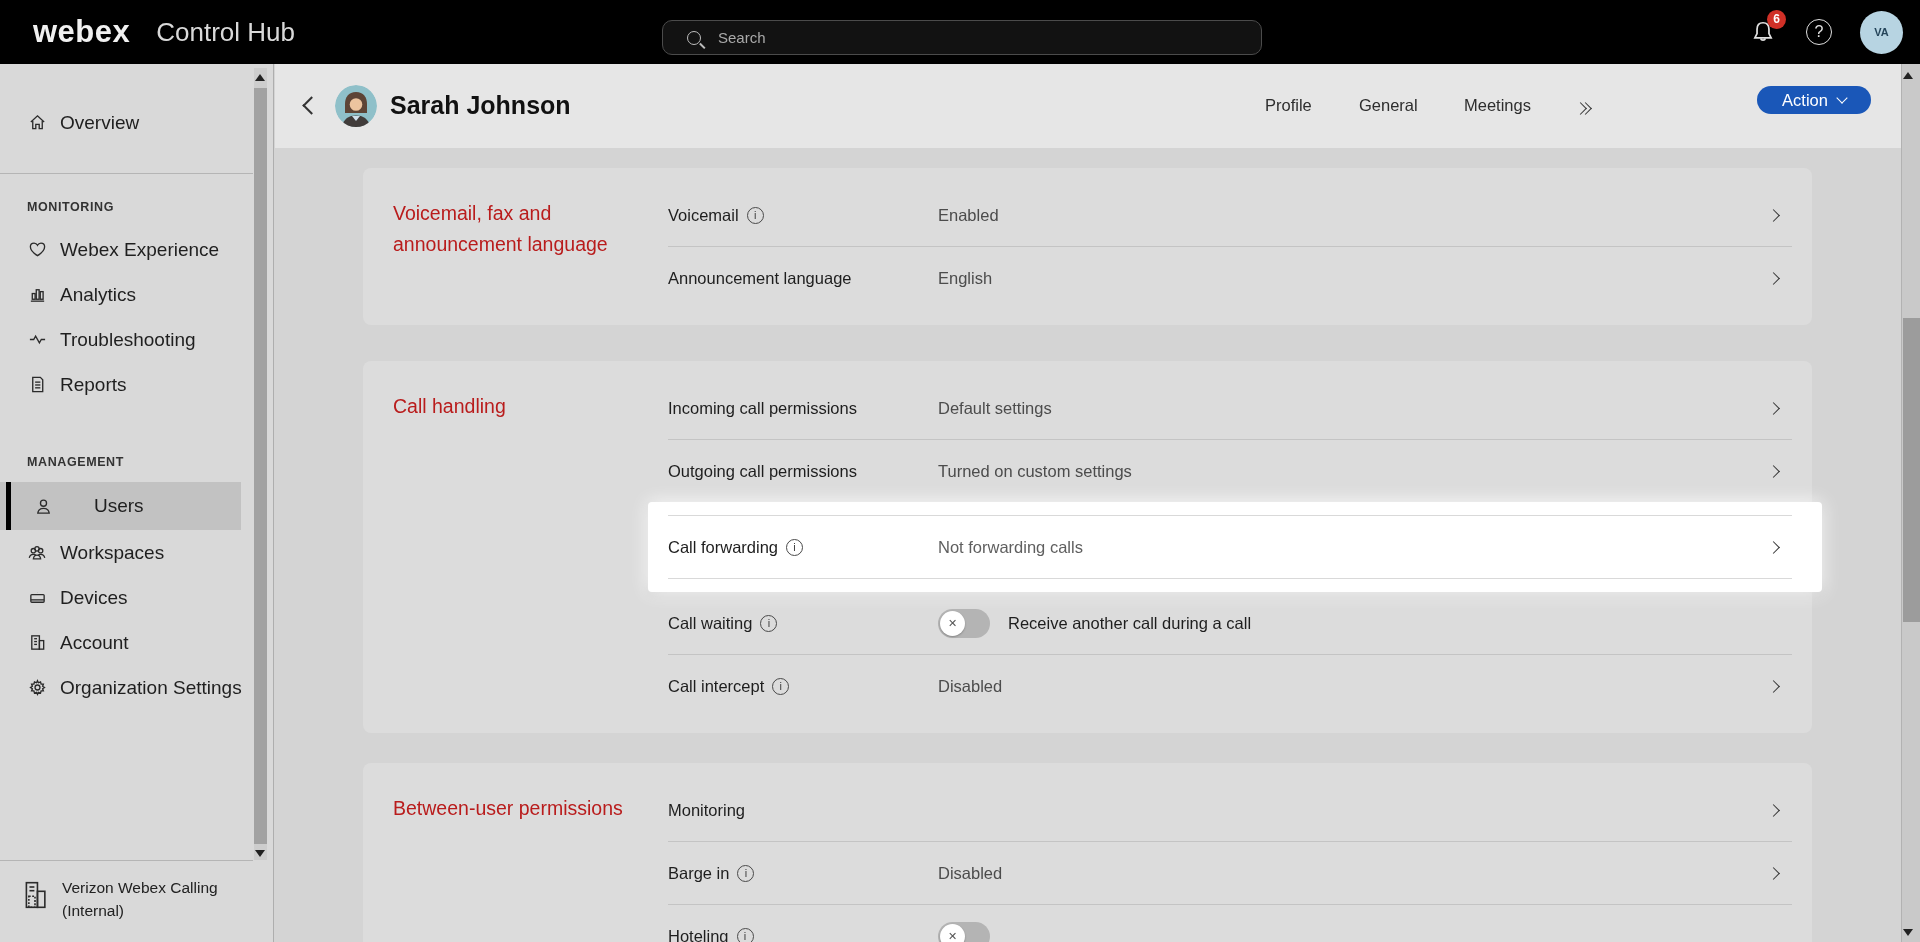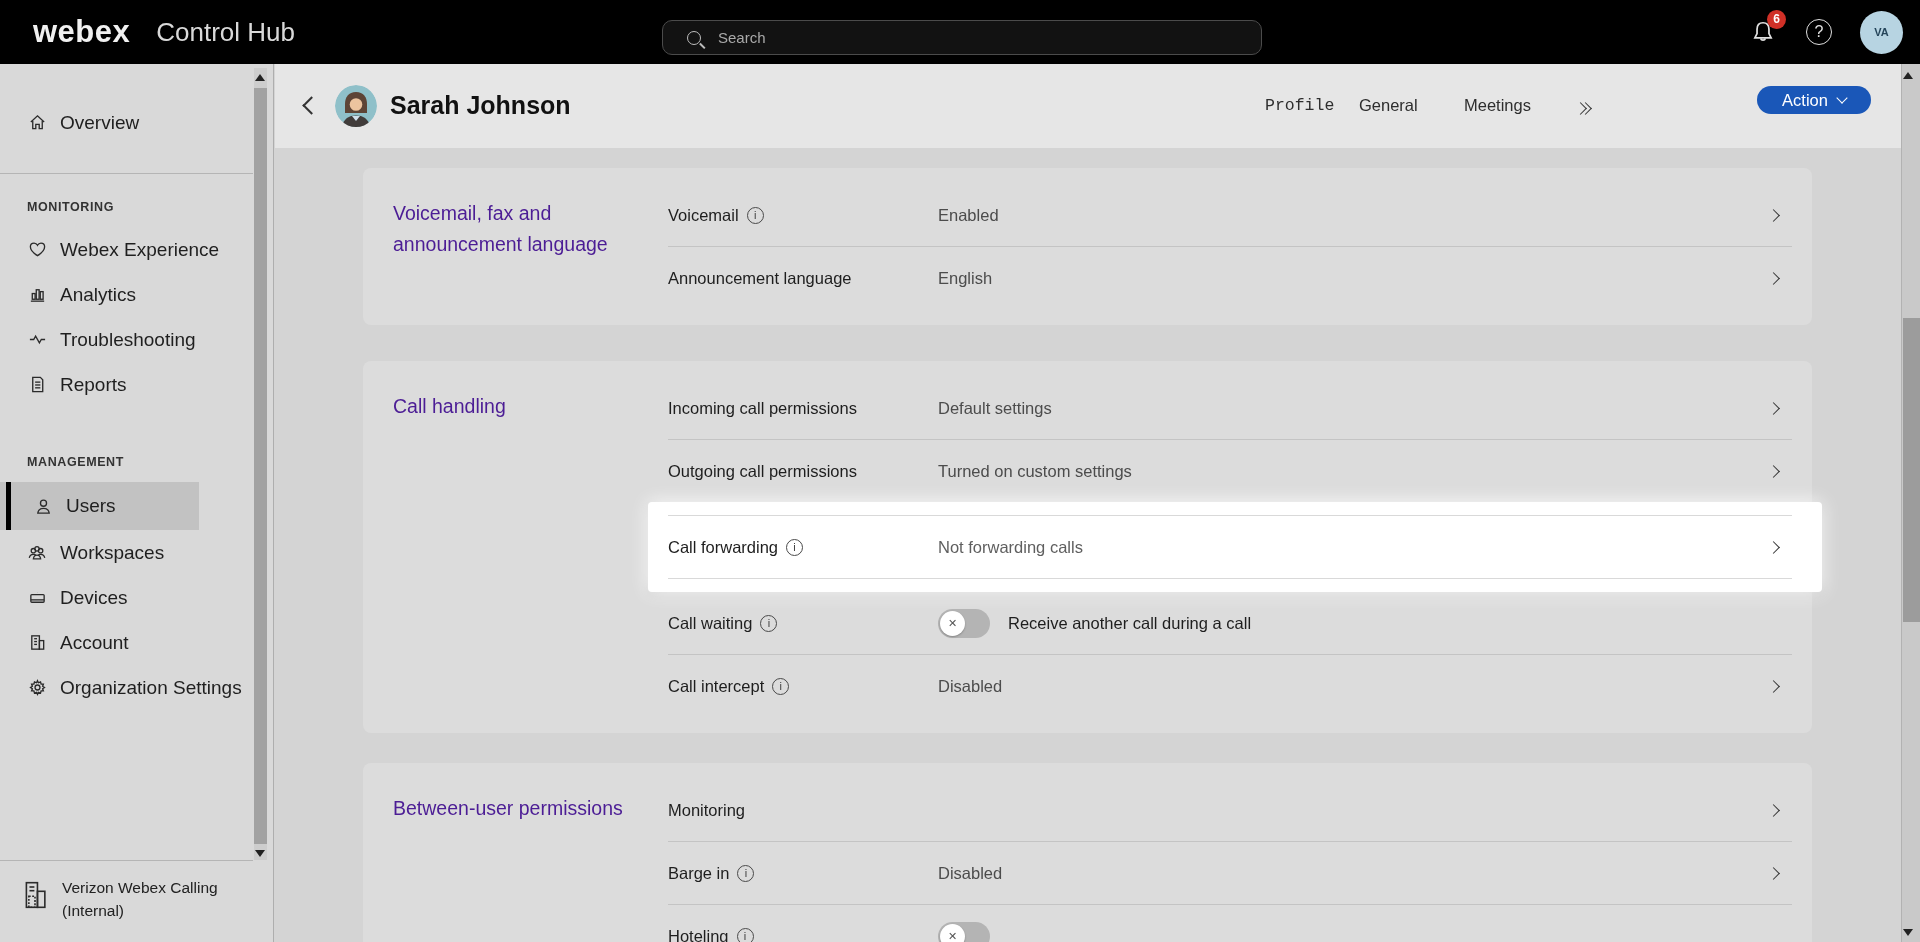--- a/index.html
+++ b/index.html
@@ -27,21 +27,21 @@
            font-size:11px; font-weight:bold; margin-right:17px; }
 
   
   .sidebar { position:absolute; left:0; top:64px; width:274px; height:878px; background:#d9d9d9;
              border-right:1px solid #aeaeae; z-index:20; }
   .nav { padding-top:36px; }
   .nav-item { height:45px; display:flex; align-items:center; padding-left:27px; color:#1f1f1f;
               font-size:19px; position:relative; }
   .nav-item .ic { width:20px; height:20px; display:flex; align-items:center; justify-content:center;
               margin-right:13px; color:#2b2b2b; flex:0 0 20px; }
-  .nav-item.selected { background:#c2c2c2; width:199px; height:48px; }
+  .nav-item.selected { background:#c2c2c2; width:241px; height:48px;gap:28px; }
   .nav-item.selected::before { content:''; position:absolute; left:6px; top:0; width:5px; height:48px; background:#000; }
   .nav-item.selected { padding-left:33px; }
   .side-divider { height:1px; background:#b5b5b5; width:253px; margin-top:28px; }
   .section-label { font-size:12.5px; font-weight:bold; letter-spacing:0.6px; color:#333;
               padding-left:27px; margin-top:26px; margin-bottom:13px; }
   .section-label.mgmt { margin-top:48px; }
   .side-footer-divider { position:absolute; left:0; top:796px; width:253px; height:1px; background:#b5b5b5; }
   .side-footer { position:absolute; left:20px; top:812px; display:flex; align-items:flex-start; }
   .side-footer .ic { color:#2b2b2b; margin-right:12px; margin-top:3px; }
   .side-footer-text { font-size:15.5px; color:#222; line-height:23px; }
@@ -60,36 +60,36 @@
             border-left:1px solid #b2b2b2; z-index:25; }
   .main-scroll .thumb { position:absolute; left:1px; top:254px; width:17px; height:304px; background:#9c9c9c; }
 
   .user-header { position:absolute; left:0; top:0; right:19px; height:84px; background:#e6e6e6;padding-left:16px; }
   .back-chev { position:absolute; left:24px; top:32px; width:18px; height:18px; }
   .back-chev::after { content:''; position:absolute; left:6px; top:3px; width:11px; height:11px;
             border-left:2px solid #333; border-bottom:2px solid #333; transform:rotate(45deg); }
   .user-avatar { position:absolute; left:60px; top:21px; width:42px; height:42px; border-radius:50%; overflow:hidden; }
   .user-name { position:absolute; left:115px; top:27px; font-size:25px; font-weight:bold; color:#111; }
   .tab { position:absolute; top:32px; font-size:16.5px; color:#2e2e2e; }
-  .tab-profile { left:990px;font-family:Liberation Mono, monospace; } .tab-general { left:1084px; } .tab-meetings { left:1189px; }
+  .tab-profile { left:990px; } .tab-general { left:1084px; } .tab-meetings { left:1189px; }
   .more-tabs { position:absolute; left:1301px; top:35px; width:30px; height:16px; }
   .chev-r { display:inline-block; width:9px; height:9px; border-top:1.8px solid #333; border-right:1.8px solid #333;
             transform:rotate(45deg); }
   .more-tabs .chev-r + .chev-r { margin-left:-4px; }
   .action-btn { position:absolute; left:1482px; top:22px; width:114px; height:28px; border-radius:20px;
             display:flex; align-items:center; justify-content:center; color:#fff; font-size:16.5px; border:none; }
   .action-btn .dchev { width:8px; height:8px; border-left:1.8px solid #fff; border-bottom:1.8px solid #fff;
             transform:rotate(-45deg); margin-left:10px; margin-top:-4px; }
 
   .content { position:absolute; left:0; top:84px; right:19px; bottom:0; overflow:hidden; }
   .card { width:1449px; margin-left:88px; background:#dcdcdc; border-radius:8px; display:flex; padding:16px 0; }
   .card-1 { margin-top:20px; }
   .card-2 { margin-top:36px; }
   .card-3 { margin-top:30px; }
-  .card-title { width:305px; padding:14px 30px 0 30px; font-size:19.5px; color:#4c1d95; line-height:31px; }
+  .card-title { width:305px; padding:14px 30px 0 30px; font-size:19.5px; color:#b91c1c; line-height:31px; }
   .rows { flex:1; min-width:0; }
   .row { height:62px; display:flex; align-items:center; padding-right:34px; }
   .row-label { width:270px; flex:0 0 270px; font-size:16.5px; color:#1e1e1e; display:flex; align-items:center; }
   .row-value { flex:1; font-size:16.5px; color:#4c4c4c; }
   .divider { height:1px; background:#c4c4c4; margin-right:20px; }
   .info-icon { width:17px; height:17px; border:1.3px solid #4a4a4a; border-radius:50%; color:#3d3d3d;
             font-size:11px; display:inline-flex; align-items:center; justify-content:center; margin-left:8px; flex:0 0 17px; }
   .chev-slot { width:12px; display:flex; justify-content:flex-end; }
 
   .spotlight { position:relative; margin-left:-20px; margin-right:-10px; padding:13px 10px 13px 20px;

